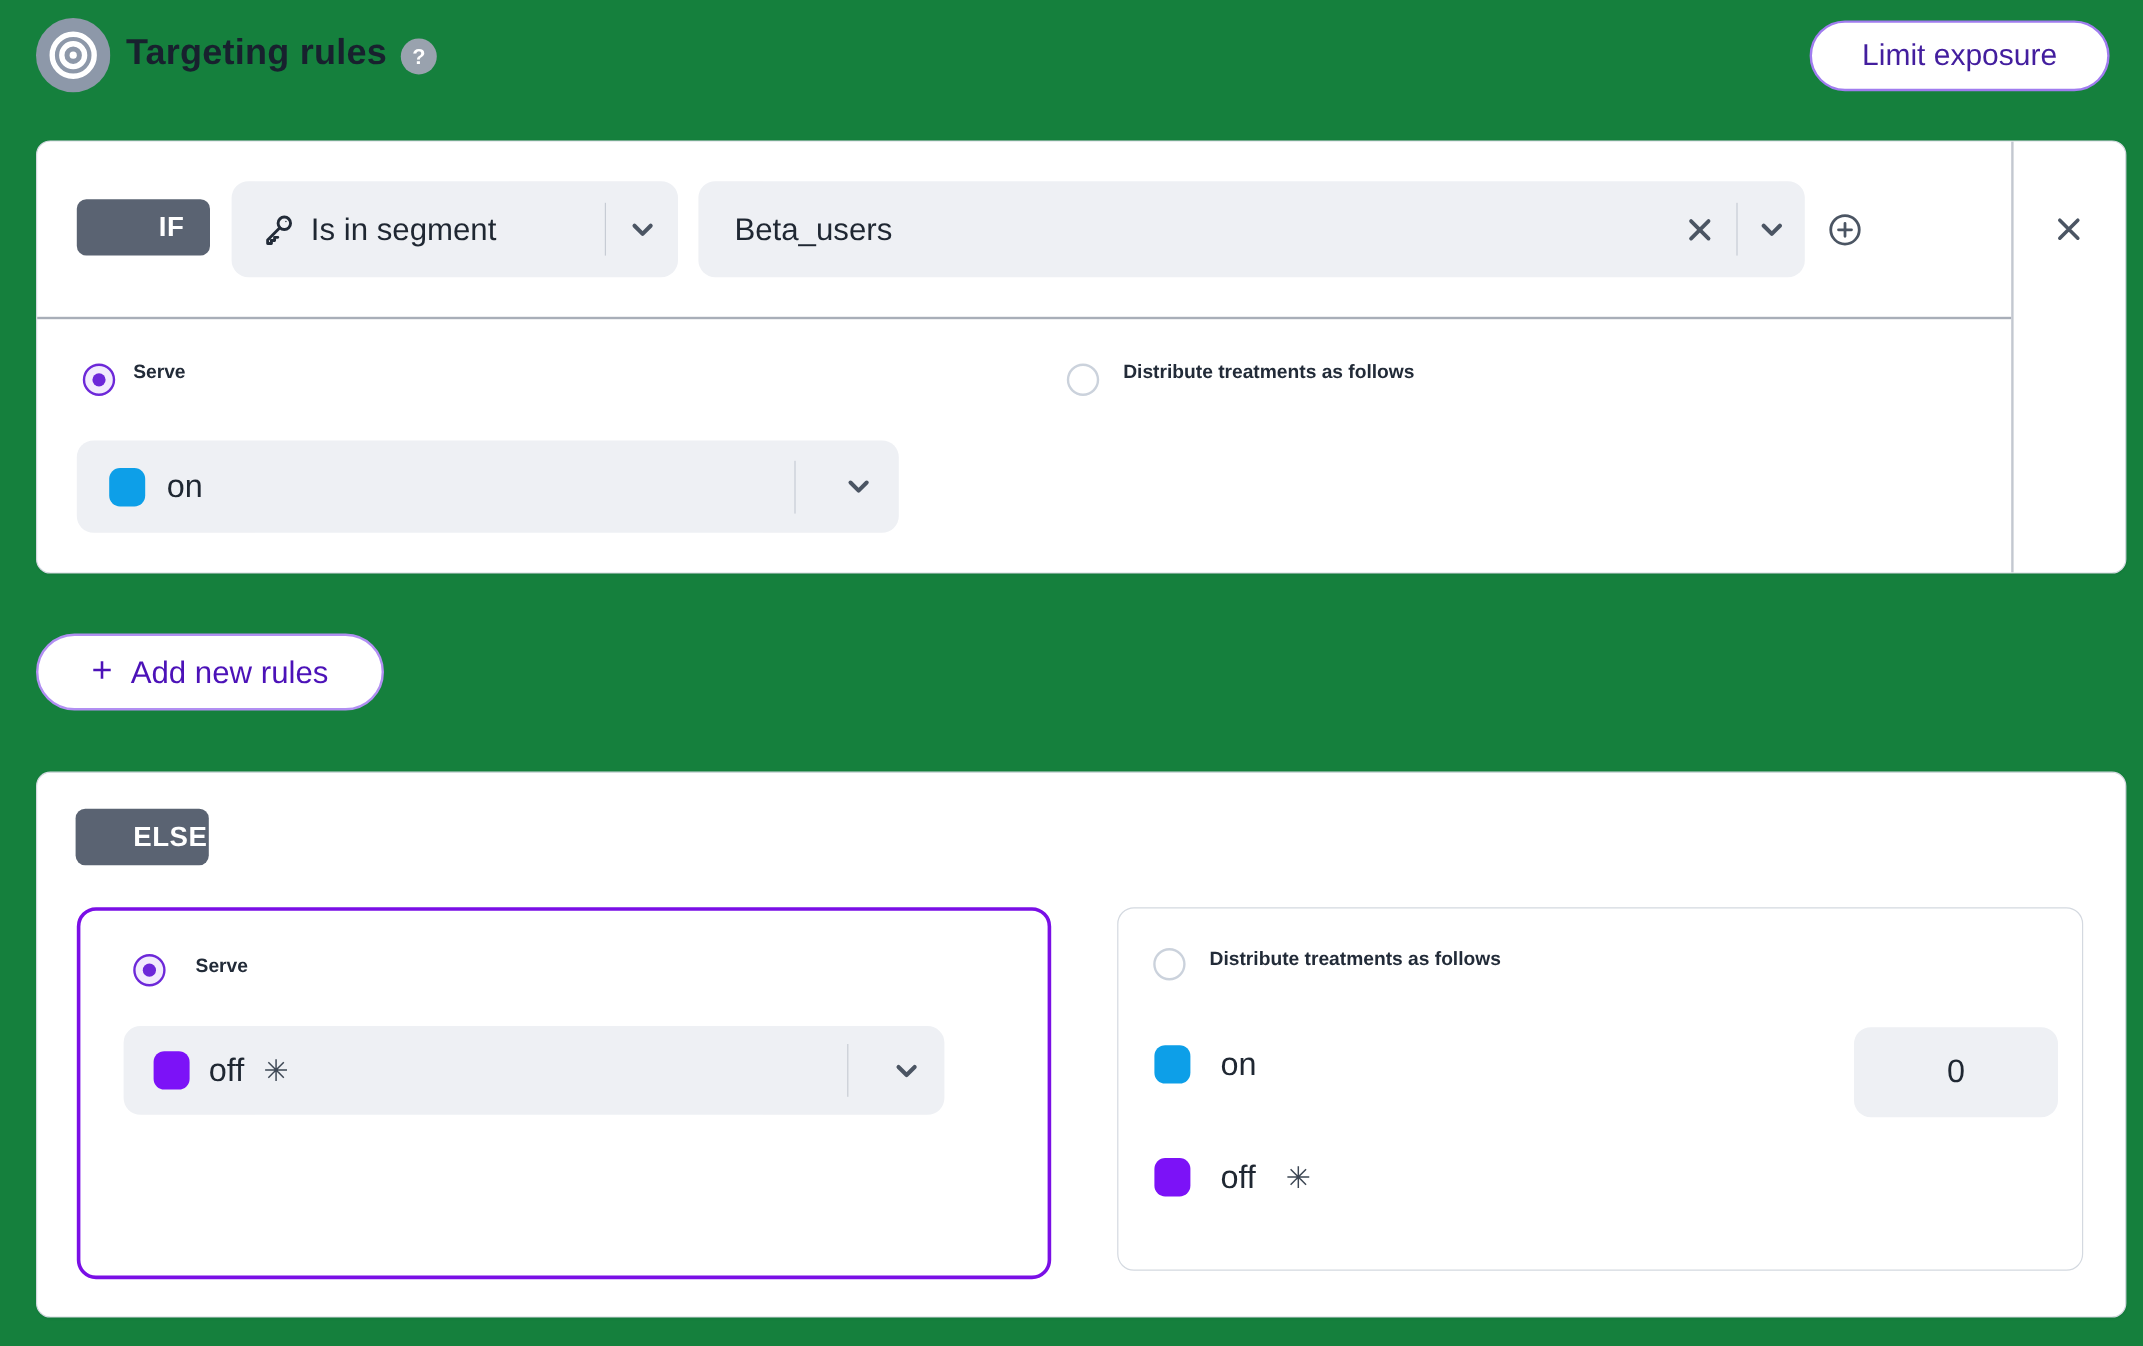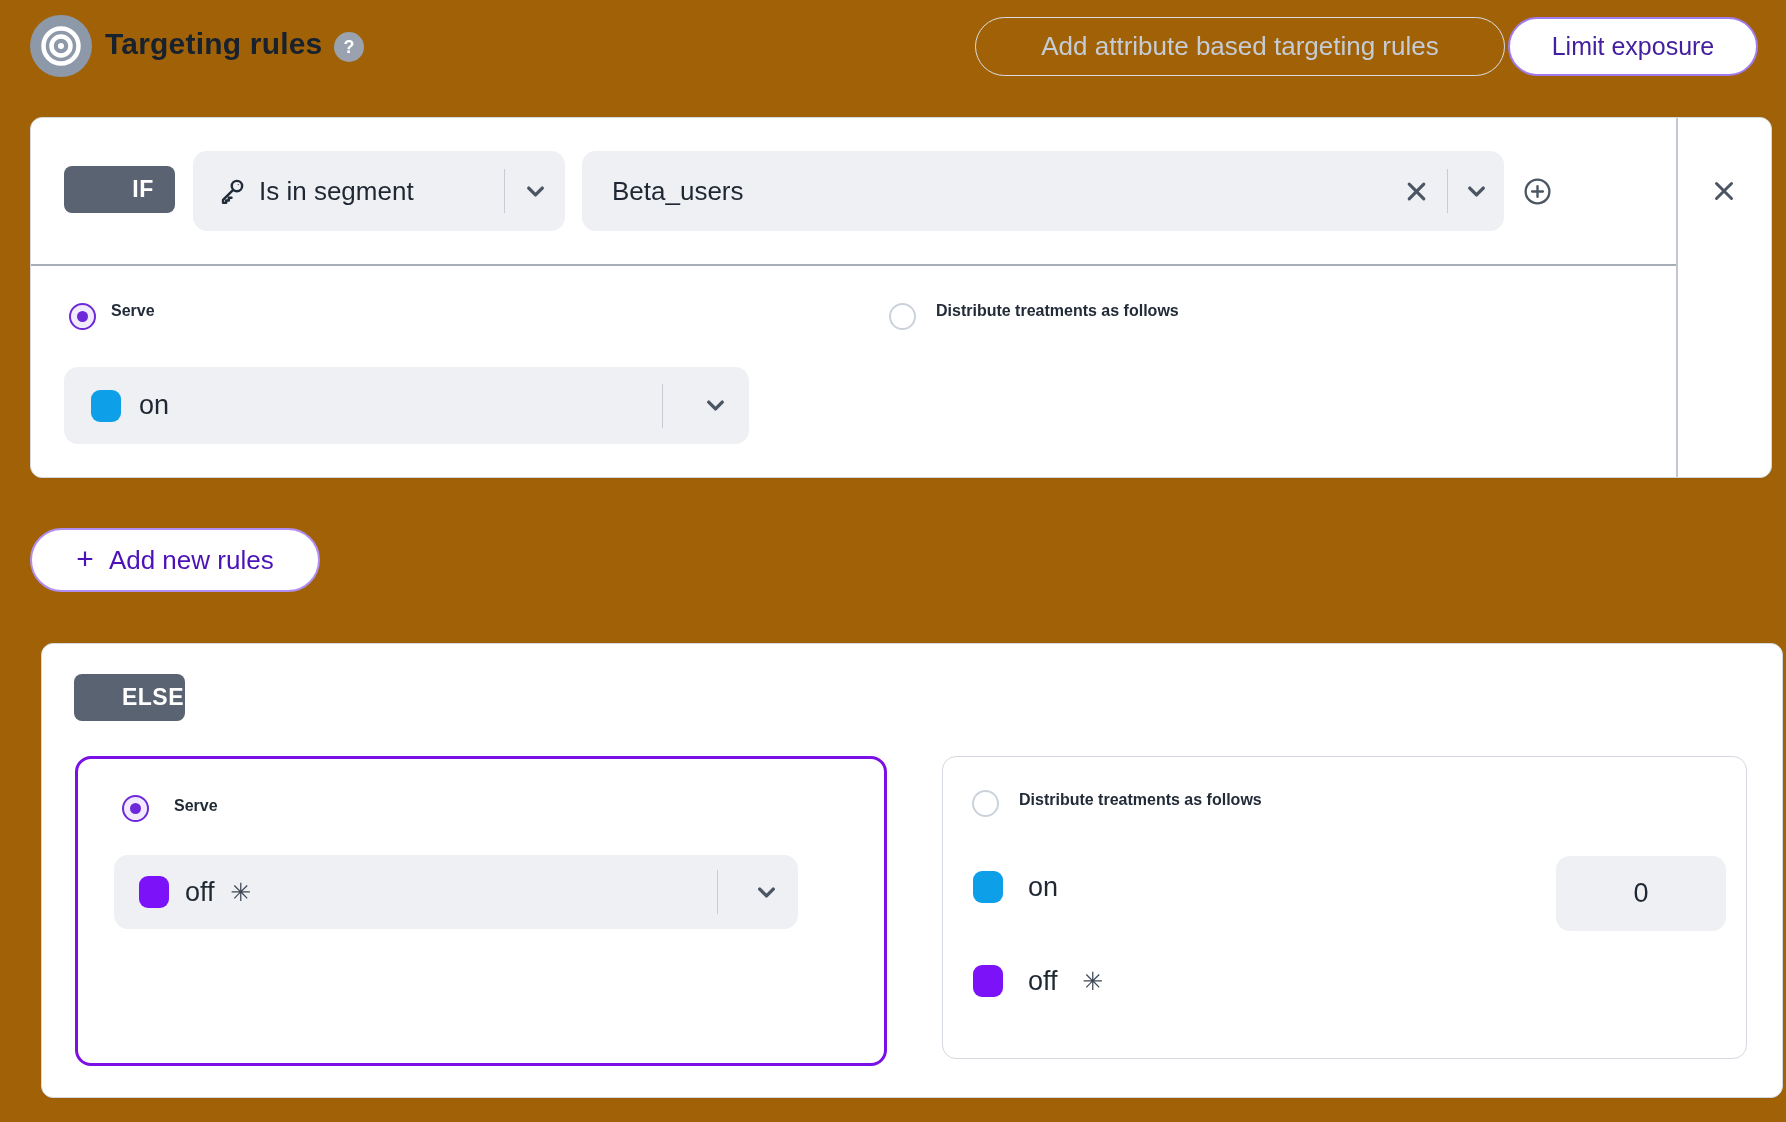--- a/index.html
+++ b/index.html
@@ -1,36 +1,36 @@
 <!DOCTYPE html>
 <html><head>
 <meta charset="utf-8">
 <style>
   * { box-sizing: border-box; margin: 0; padding: 0; }
   html,body { background:#edeff3; font-family:"Liberation Sans", sans-serif; color:#1c2530; }
-  .stage { position:relative; width:1786px; height:1122px; background:#a16207; overflow:hidden; }
+  .stage { position:relative; width:1786px; height:1122px; background:#15803d; overflow:hidden; }
   .abs { position:absolute; }
 
   
   .hdr-icon { left:30px; top:15px; width:62px; height:62px; }
   .page-title { left:105px; top:27px; font-size:30px; font-weight:bold; color:#18212e; letter-spacing:.2px; }
   .help-badge { left:334px; top:32px; width:30px; height:30px; border-radius:50%;
     background:#99a2ae; color:#fff; font-size:18px; font-weight:bold;
     display:flex; align-items:center; justify-content:center; cursor:pointer; }
   .btn { display:flex; align-items:center; justify-content:center; border-radius:30px; cursor:pointer; background:transparent; }
   .btn-disabled { left:975px; top:17px; width:530px; height:59px; border:1.5px solid #d9dde4;
     color:#c5ccd6; font-size:26px; }
   .btn-limit { left:1508px; top:17px; width:250px; height:59px; border:2px solid #a07cef;
     color:#431e9e; font-size:25px; font-weight:500; background:#fff; }
 
   
   .card { position:absolute; background:#fff; border:1.5px solid #d4d9e0; border-radius:12px;
     box-shadow:0 1px 2px rgba(16,24,40,.05); }
   .card-if { left:30px; top:117px; width:1742px; height:361px; }
-  .card-else { left:30px; top:643px; width:1742px; height:455px;margin-left:11px; }
+  .card-else { left:30px; top:643px; width:1742px; height:455px; }
 
   .badge { position:absolute; background:#5a6372; color:#fff; font-weight:bold; font-size:23px;
     border-radius:8px; display:flex; align-items:center; justify-content:center; letter-spacing:.5px;padding-left:47px; }
 
   .pill-field { position:absolute; background:#eef0f4; border-radius:14px;
     display:flex; align-items:center; }
   .vdiv { width:1.5px; height:44px; background:#c7ccd4; flex:0 0 auto; }
   .spacer { flex:1 1 auto; }
   .chev-box { width:60px; display:flex; align-items:center; justify-content:center; cursor:pointer; flex:0 0 auto; }
   .icon-btn { display:flex; align-items:center; justify-content:center; cursor:pointer; background:none; border:none; }
@@ -101,21 +101,20 @@
       <g fill="none" stroke="#ffffff" stroke-width="4.5">
         <circle cx="31" cy="31" r="17.5"></circle>
         <circle cx="31" cy="31" r="9.5"></circle>
       </g>
       <circle cx="31" cy="31" r="3" fill="#ffffff"></circle>
     </svg>
   </div>
   <div class="abs page-title">Targeting rules</div>
   <div class="abs help-badge">?</div>
 
-  <button class="abs btn btn-disabled">Add attribute based targeting rules</button>
   <button class="abs btn btn-limit">Limit exposure</button>
 
   <div class="card card-if">
 
     <div class="badge if-badge">IF</div>
 
     <div class="pill-field matcher-pill">
       <span style="display:flex;">
         <svg width="29" height="29" viewBox="0 0 24 24" fill="none" stroke="#222b38" stroke-width="2" stroke-linecap="round" stroke-linejoin="round">
           <circle cx="16.5" cy="7.5" r="4.3"></circle>

